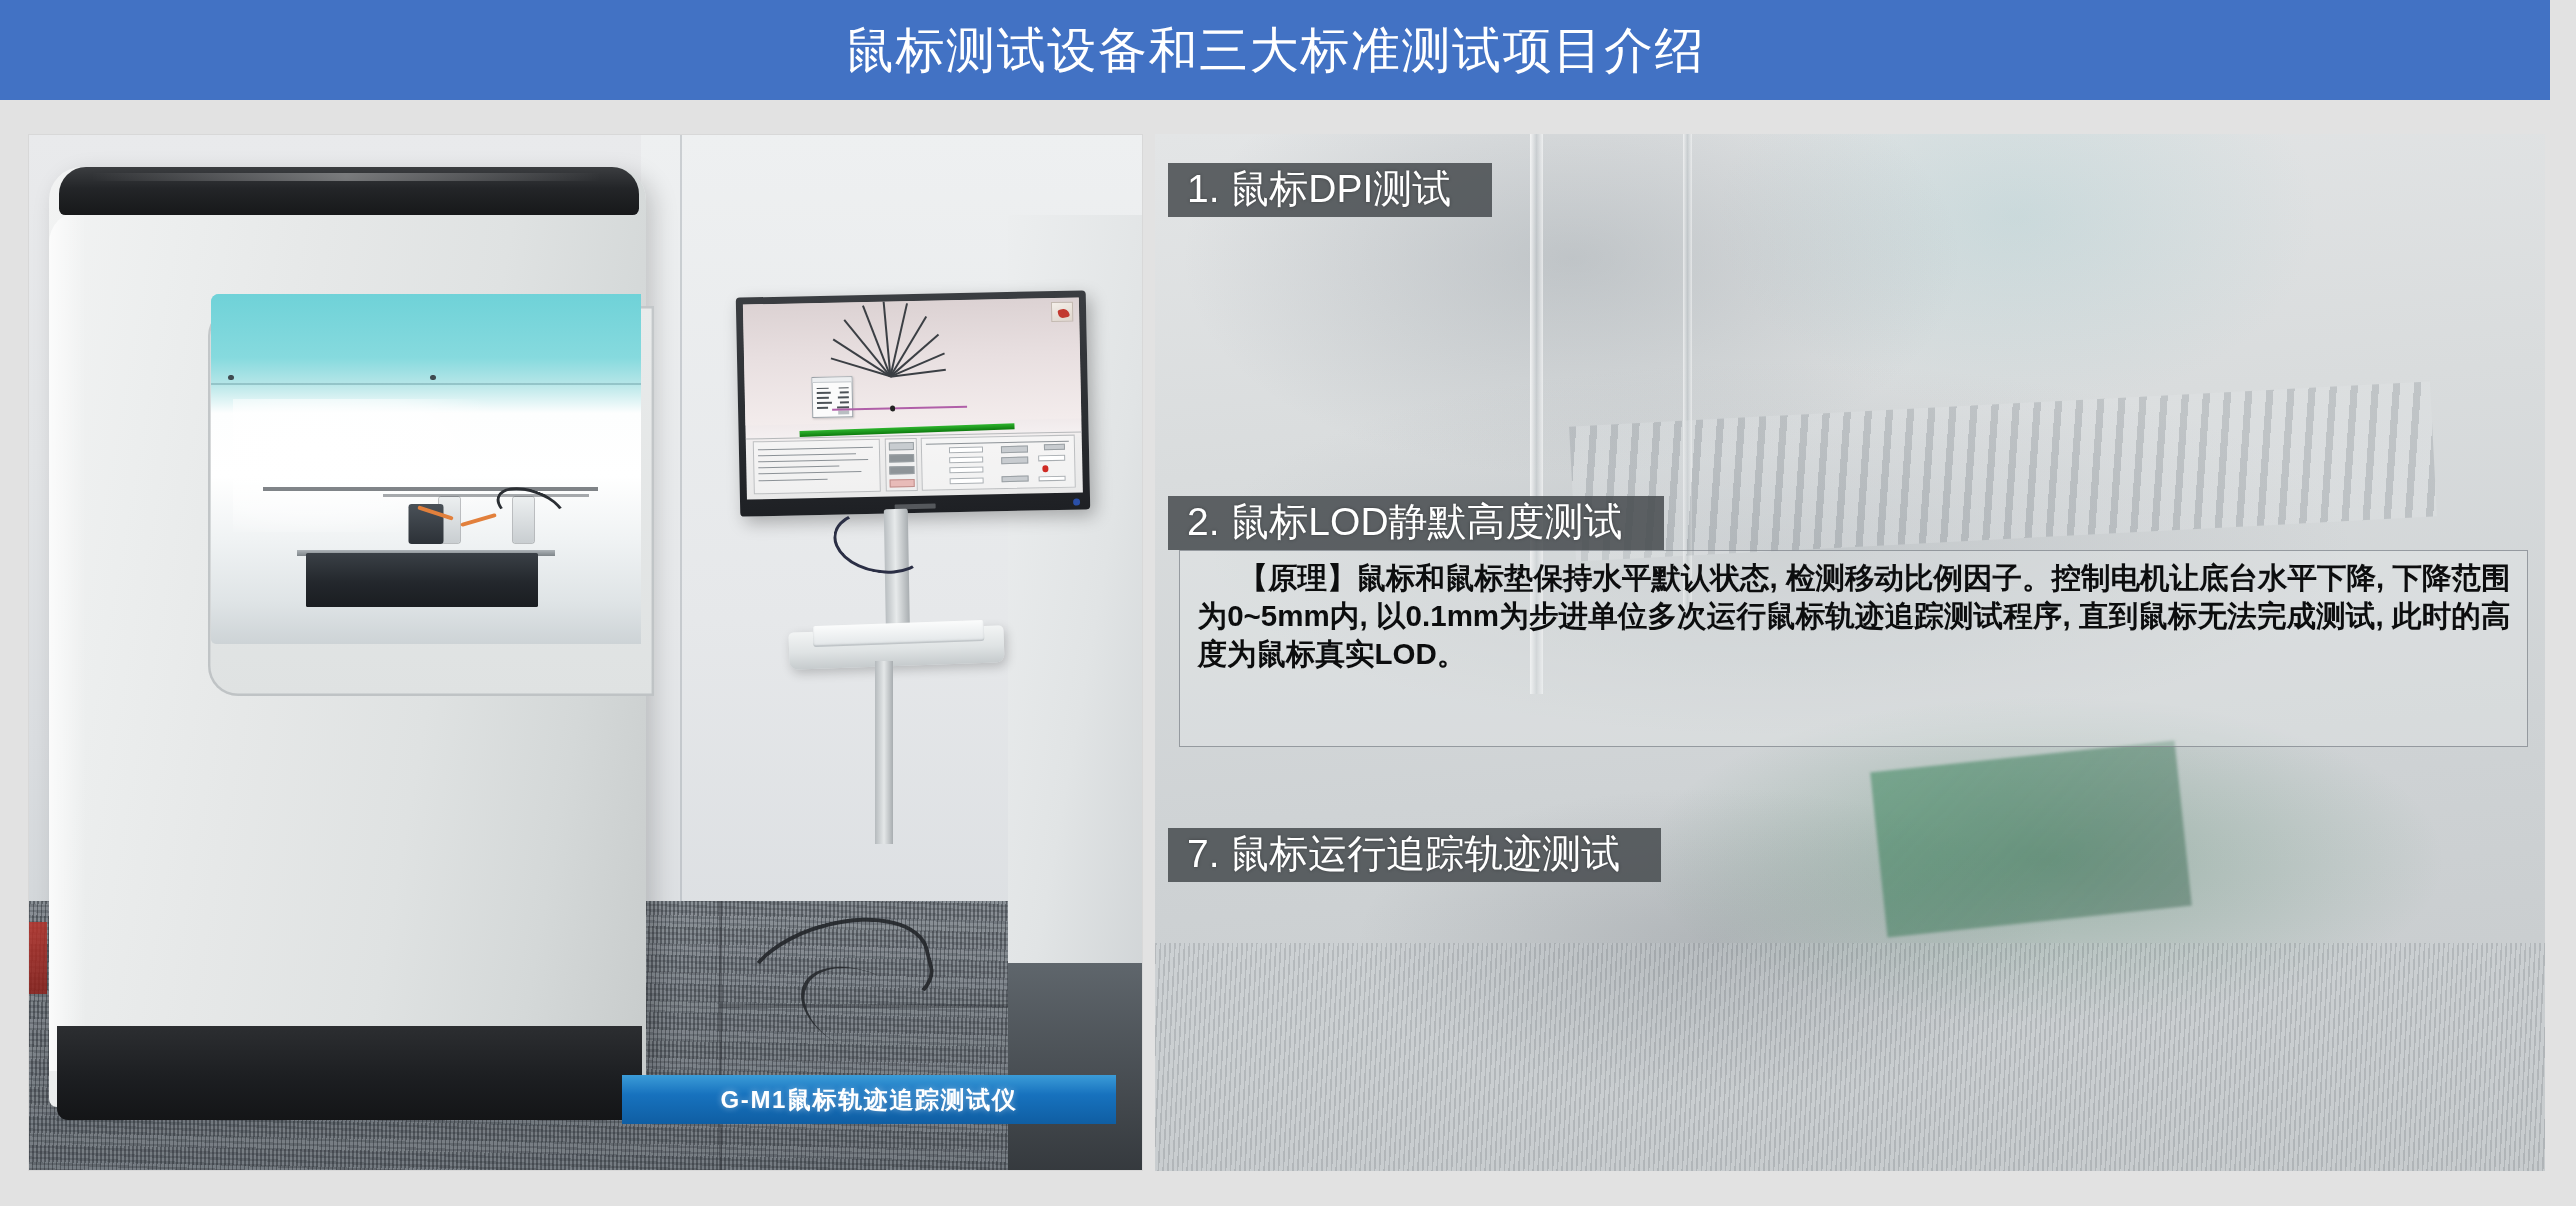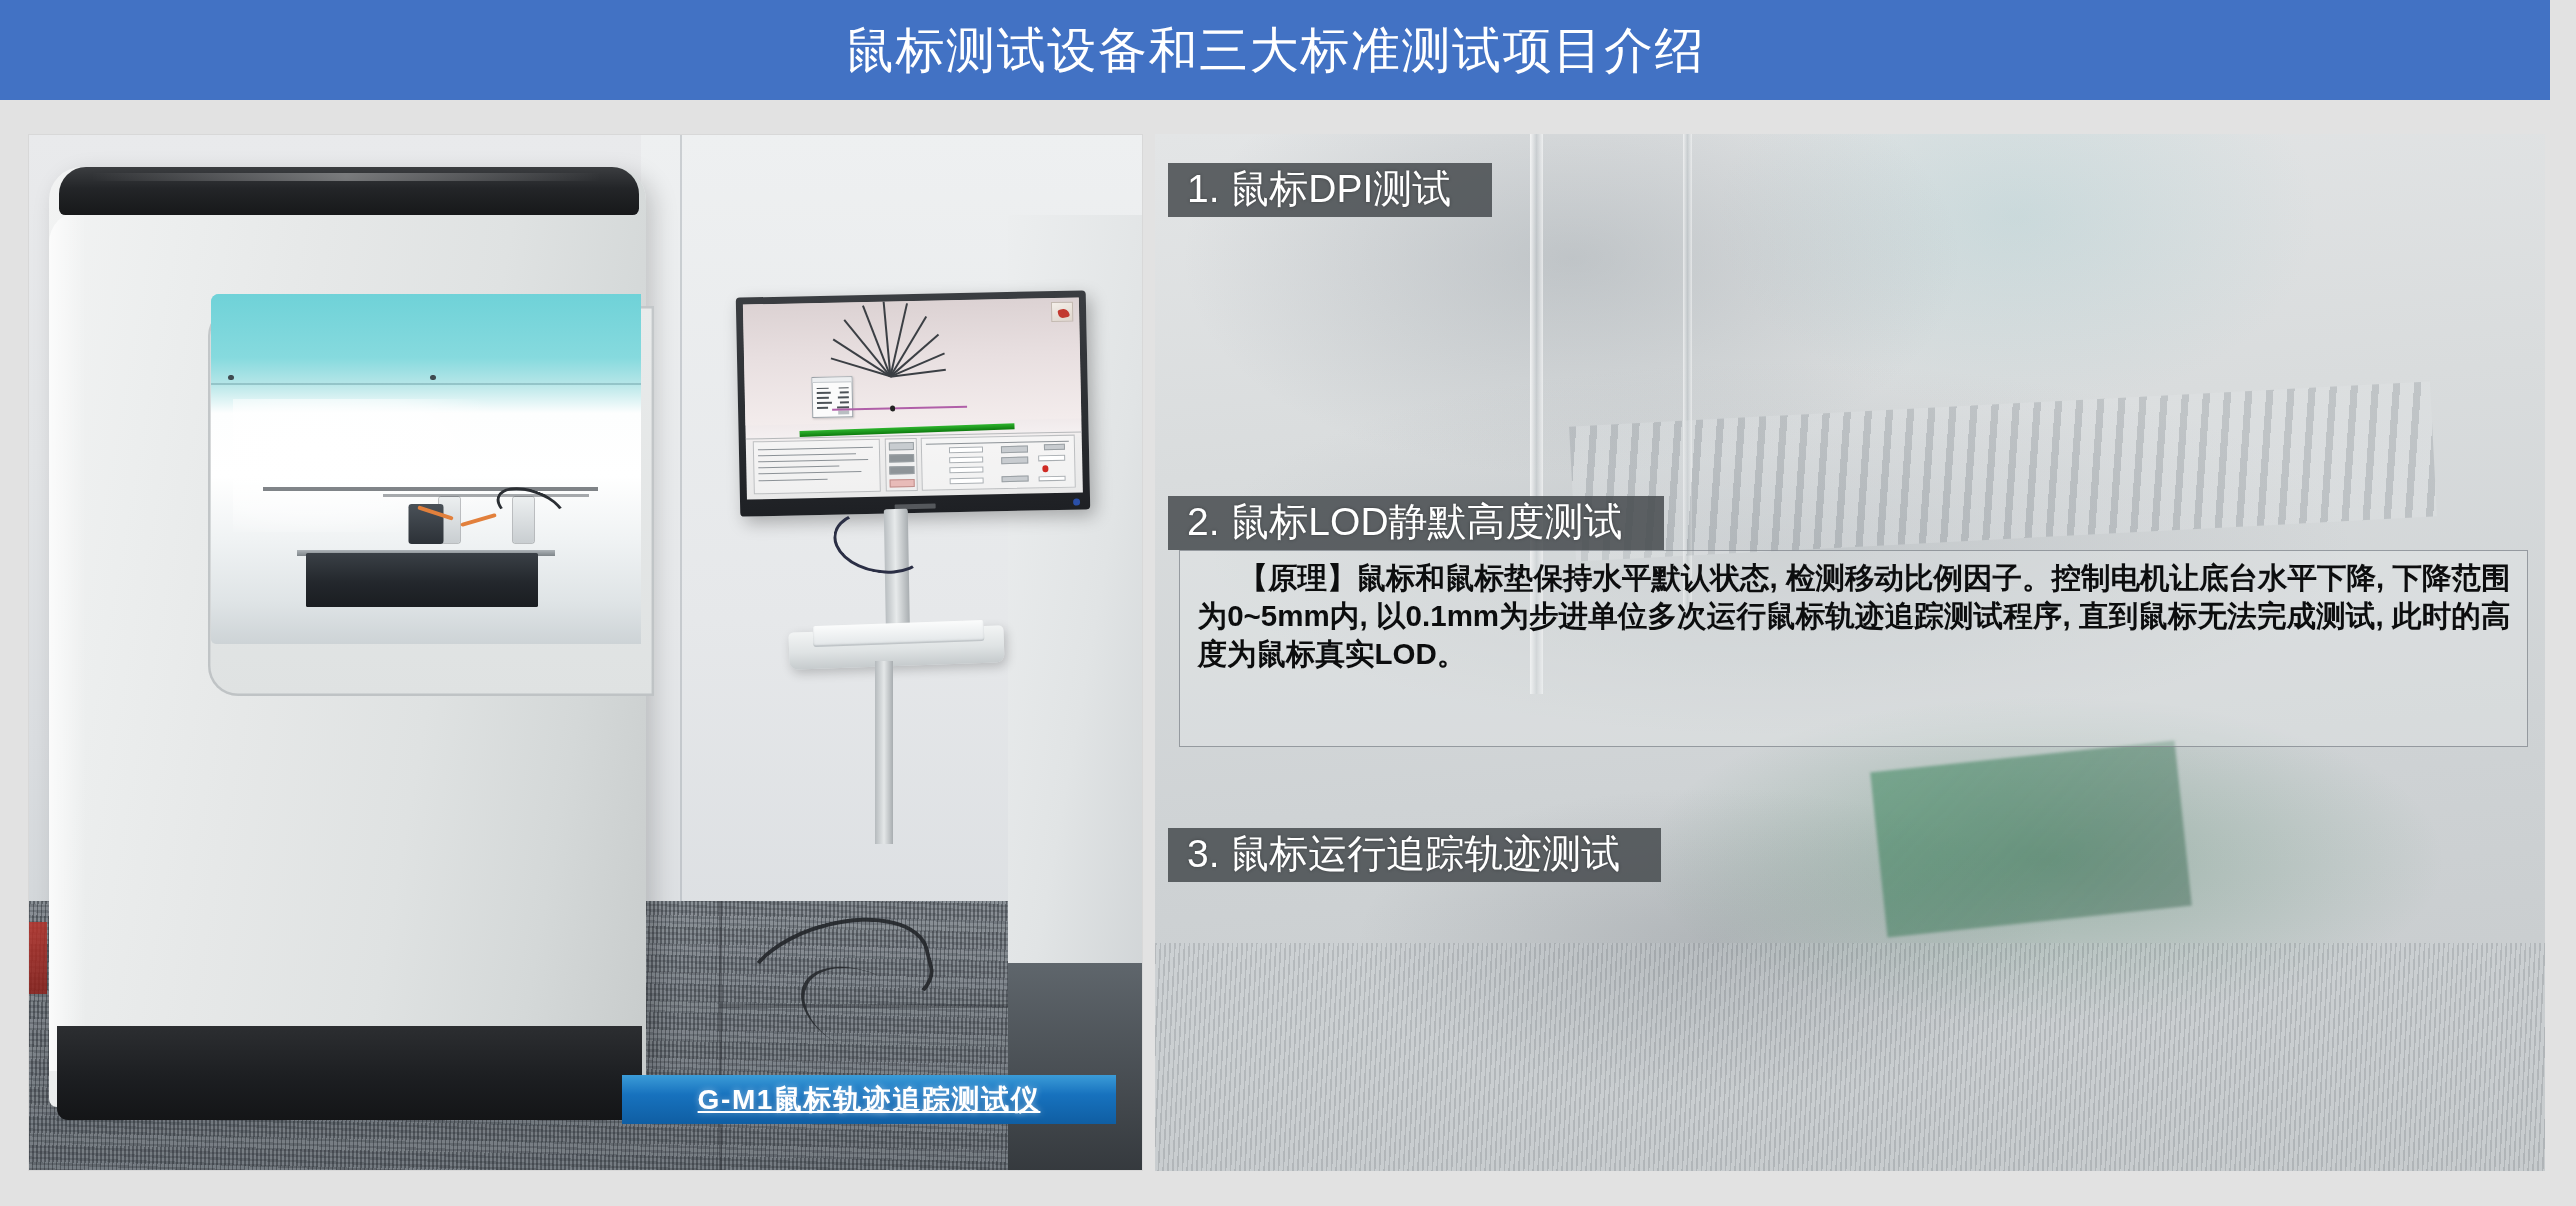--- a/index.html
+++ b/index.html
@@ -327,24 +327,23 @@
 
   
   .photo-caption {
     position: absolute;
     left: 593px; top: 940px;
     width: 494px; height: 49px;
     background: linear-gradient(180deg,#3b9cd8 0%, #1772be 40%, #0f5ea3 100%);
     display: flex; align-items: center; justify-content: center;
   }
   .photo-caption .cap-text {
-    color: #ffffff; font-size: 28px; font-weight: 700; letter-spacing: 1.6px;
+    color: #ffffff; font-size: 24px; font-weight: 700; letter-spacing: 1.6px;
     text-shadow: 0 0 6.4px rgba(255,255,255,.45);
     white-space: nowrap;
-    text-decoration: underline;
   }
 
   
   .info-panel {
     position: absolute;
     left: 1155px; top: 134px;
     width: 1390px; height: 1037px;
     overflow: hidden;
     background: linear-gradient(175deg,#e3e5e6 0%,#d9dcdd 30%,#cfd3d5 60%,#c5c9cb 100%);
   }
@@ -577,17 +576,17 @@
     <div class="section-header">
       <span class="sh-text">2. 鼠标LOD静默高度测试</span>
     </div>
     <div class="section-body">
       <span class="sb-text">【原理】鼠标和鼠标垫保持水平默认状态, 检测移动比例因子。控制电机让底台水平下降, 下降范围为0~5mm内, 以0.1mm为步进单位多次运行鼠标轨迹追踪测试程序, 直到鼠标无法完成测试, 此时的高度为鼠标真实LOD。</span>
     </div>
   </div>
 
   <div class="section" id="sec3">
     <div class="section-header">
-      <span class="sh-text">3. 鼠标运行追踪轨迹测试</span>
+      <span class="sh-text">7. 鼠标运行追踪轨迹测试</span>
     </div>
   </div>
 </div>
 
 
 </body></html>

